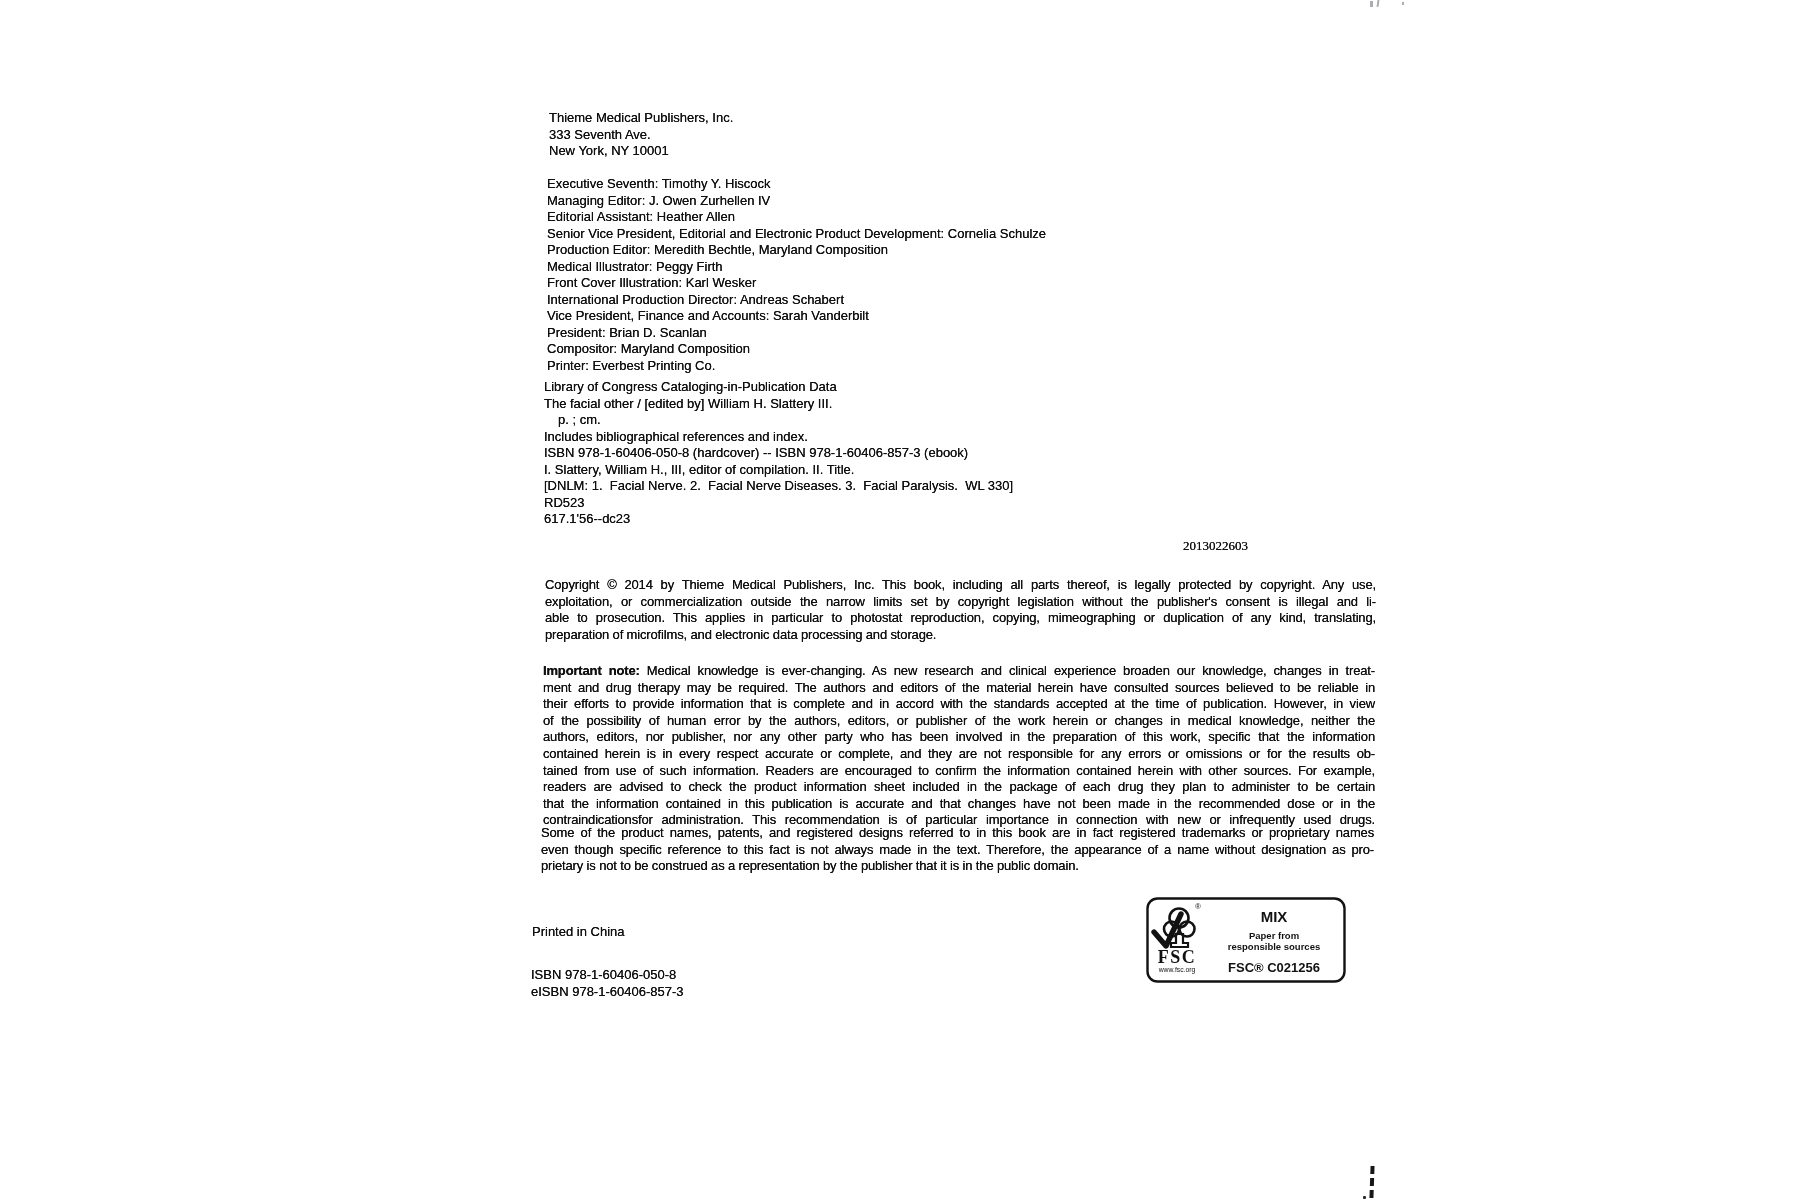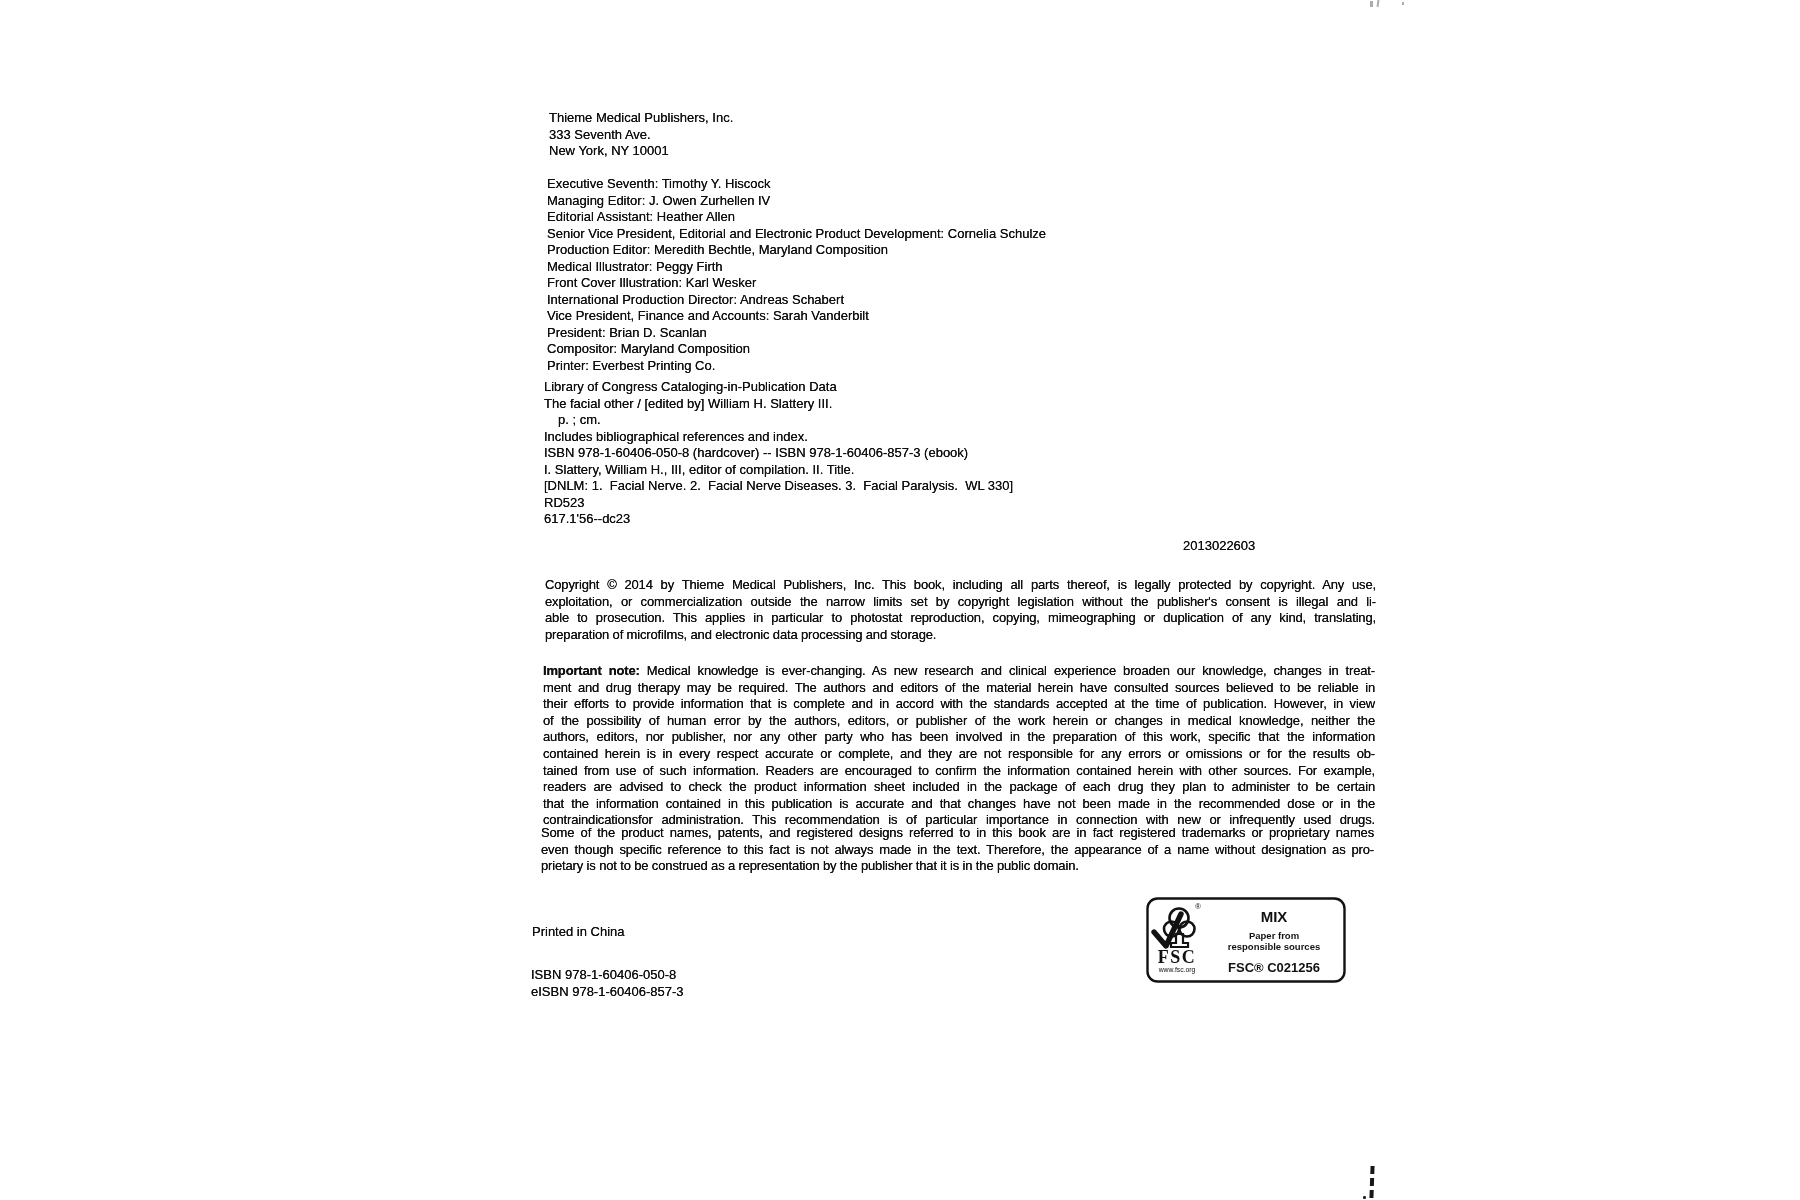--- a/index.html
+++ b/index.html
@@ -55,21 +55,21 @@
   <div class="line">The facial other / [edited by] William H. Slattery III.</div>
   <div class="line indent">p. ; cm.</div>
   <div class="line">Includes bibliographical references and index.</div>
   <div class="line">ISBN 978-1-60406-050-8 (hardcover) -- ISBN 978-1-60406-857-3 (ebook)</div>
   <div class="line">I. Slattery, William H., III, editor of compilation. II. Title.</div>
   <div class="line">[DNLM: 1.  Facial Nerve. 2.  Facial Nerve Diseases. 3.  Facial Paralysis.  WL 330]</div>
   <div class="line">RD523</div>
   <div class="line">617.1'56--dc23</div>
 </div>
 
-<div class="doc num" style="left:1183px; top:538px;">2013022603</div>
+<div class="doc num" style="left:1183px; top:538px;font-family:Liberation Serif, serif;">2013022603</div>
 
 <div class="doc para" style="left:537px; top:577px; width:831px;">
   <div class="j">Copyright © 2014 by Thieme Medical Publishers, Inc. This book, including all parts thereof, is legally protected by copyright. Any use,</div>
   <div class="j">exploitation, or commercialization outside the narrow limits set by copyright legislation without the publisher's consent is illegal and li-</div>
   <div class="j">able to prosecution. This applies in particular to photostat reproduction, copying, mimeographing or duplication of any kind, translating,</div>
   <div class="j-end">preparation of microfilms, and electronic data processing and storage.</div>
 </div>
 
 <div class="doc para" style="left:535px; top:663px; width:832px;">
   <div class="j"><b>Important note:</b> <span>Medical knowledge is ever-changing. As new research and clinical experience broaden our knowledge, changes in treat-</span></div>

